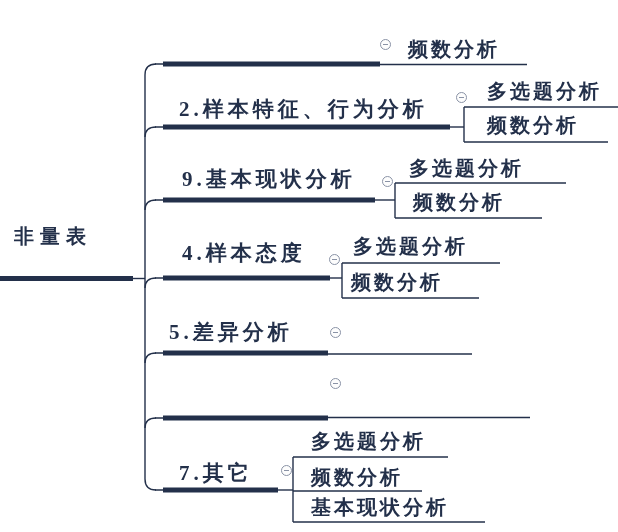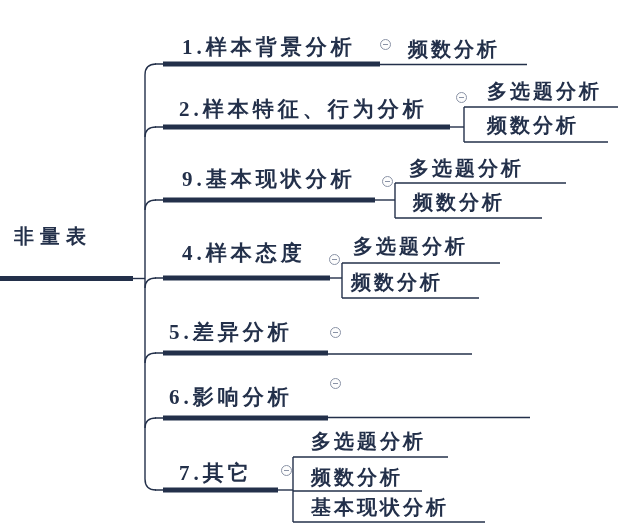--- a/index.html
+++ b/index.html
@@ -113,26 +113,24 @@
 
     <path d="M278,490 H293" stroke-width="1.4"></path>
     <path d="M293,457 V522" stroke-width="1.4"></path>
     <path d="M293,457 H448" stroke-width="1.4"></path>
     <path d="M293,491 H422" stroke-width="1.4"></path>
     <path d="M293,522 H485" stroke-width="1.4"></path>
   </svg>
 
   <div class="node root">非量表</div>
 
-  <div class="node topic b1">1.样本背景分析</div>
   <div class="node topic b2">2.样本特征、行为分析</div>
   <div class="node topic b3">9.基本现状分析</div>
   <div class="node topic b4">4.样本态度</div>
   <div class="node topic b5">5.差异分析</div>
-  <div class="node topic b6">6.影响分析</div>
   <div class="node topic b7">7.其它</div>
 
   <div class="toggle t1">
       <span class="bar"></span>
     </div>
   <div class="toggle t2">
       <span class="bar"></span>
     </div>
   <div class="toggle t3">
       <span class="bar"></span>

